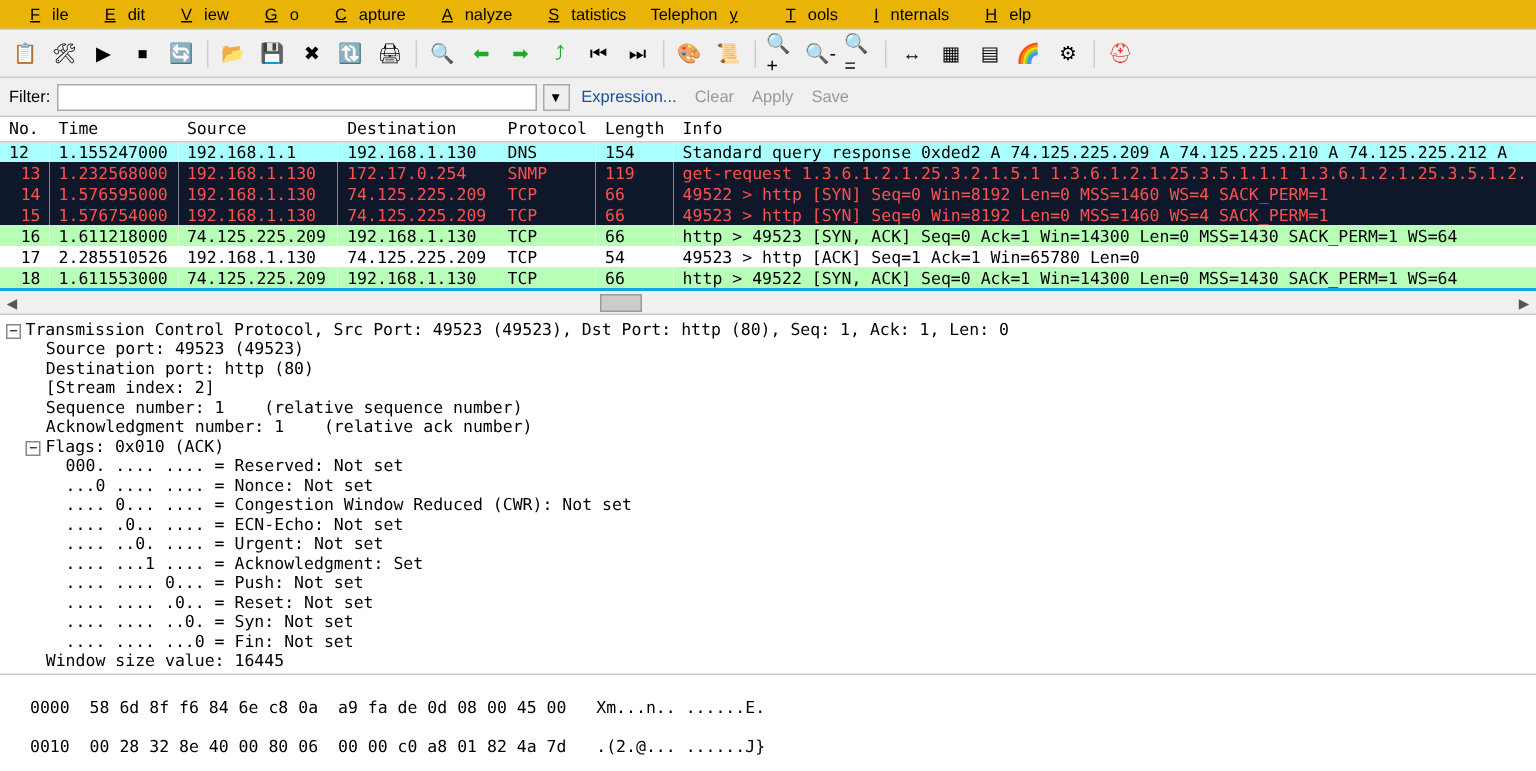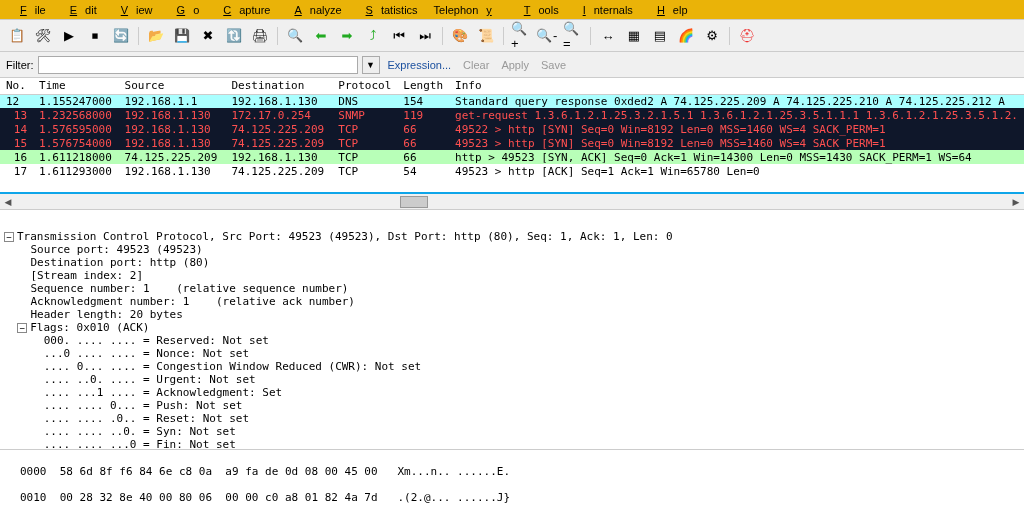--- a/index.html
+++ b/index.html
@@ -21,21 +21,21 @@
   table.plist th { text-align:left; padding:1px 6px; background:#fff; border-bottom:1px solid #ccc; font-weight:normal; height:16px; white-space:nowrap; }
   table.plist td { padding:0 6px; height:14px; white-space:nowrap; overflow:hidden; }
   tr.cyan td { background:#aaffff; }
   tr.redblk td { background:#0f172a; color:#ff5050; }
   tr.green td { background:#b8ffb8; }
   tr.white td { background:#ffffff; }
   .hscroll { height:16px; background:#f0f0f0; border-bottom:1px solid #ccc; position:relative; }
   .hscroll .thumb { position:absolute; left:400px; top:2px; width:28px; height:12px; background:#ccc; border:1px solid #999; }
   .hscroll .arrow { position:absolute; top:0; width:16px; height:16px; display:flex; align-items:center; justify-content:center; font-size:9px; color:#555; cursor:pointer; }
   .hscroll .larrow { left:0; } .hscroll .rarrow { right:0; }
-  .details { height:240px; overflow:auto; font-family:"Lucida Console","DejaVu Sans Mono",monospace; font-size:11px; line-height:13px; padding:20px 4px; border-bottom:1px solid #ccc; }
+  .details { height:240px; overflow:auto; font-family:"Lucida Console","DejaVu Sans Mono",monospace; font-size:11px; line-height:13px; padding:3px 4px; border-bottom:1px solid #ccc; }
   .details .line { white-space:pre; }
   .toggle { display:inline-block; width:10px; height:10px; border:1px solid #888; text-align:center; line-height:8px; font-size:9px; margin-right:3px; cursor:pointer; user-select:none; }
   .hexpane { height:64px; overflow:auto; font-family:"Lucida Console","DejaVu Sans Mono",monospace; font-size:11px; line-height:13px; padding:2px 20px; white-space:pre; }
 </style>
 </head>
 <body>
 
 <div class="menubar">
   <span><span class="mnemonic">F</span>ile</span>
   <span><span class="mnemonic">E</span>dit</span>
@@ -150,48 +150,57 @@
           <td style="text-align: right;">16</td>
           <td>1.611218000</td>
           <td>74.125.225.209</td>
           <td>192.168.1.130</td>
           <td>TCP</td>
           <td>66</td>
           <td>http &gt; 49523 [SYN, ACK] Seq=0 Ack=1 Win=14300 Len=0 MSS=1430 SACK_PERM=1 WS=64</td>
         </tr>
         <tr class="white">
           <td style="text-align: right;">17</td>
-          <td>1.611293000</td>
+          <td>2.285510526</td>
           <td>192.168.1.130</td>
           <td>74.125.225.209</td>
           <td>TCP</td>
           <td>54</td>
           <td>49523 &gt; http [ACK] Seq=1 Ack=1 Win=65780 Len=0</td>
+        </tr>
+        <tr class="green">
+          <td style="text-align: right;">18</td>
+          <td>1.611553000</td>
+          <td>74.125.225.209</td>
+          <td>192.168.1.130</td>
+          <td>TCP</td>
+          <td>66</td>
+          <td>http &gt; 49522 [SYN, ACK] Seq=0 Ack=1 Win=14300 Len=0 MSS=1430 SACK_PERM=1 WS=64</td>
         </tr>
       </tbody>
   </table>
 </div>
 <div class="hscroll">
   <div class="arrow larrow">◀</div>
   <div class="thumb"></div>
   <div class="arrow rarrow">▶</div>
 </div>
 
 <div class="details">
   <div class="line"><span class="toggle">−</span><span>Transmission Control Protocol, Src Port: 49523 (49523), Dst Port: http (80), Seq: 1, Ack: 1, Len: 0</span></div>
   <div class="line">    Source port: 49523 (49523)</div>
   <div class="line">    Destination port: http (80)</div>
   <div class="line">    [Stream index: 2]</div>
   <div class="line">    Sequence number: 1    (relative sequence number)</div>
   <div class="line">    Acknowledgment number: 1    (relative ack number)</div>
-  <div class="line">    Header length: 20 bytes</div>
   <div class="line">  <span class="toggle">−</span><span>Flags: 0x010 (ACK)</span></div>
   <div class="line">      000. .... .... = Reserved: Not set</div>
   <div class="line">      ...0 .... .... = Nonce: Not set</div>
   <div class="line">      .... 0... .... = Congestion Window Reduced (CWR): Not set</div>
+  <div class="line">      .... .0.. .... = ECN-Echo: Not set</div>
   <div class="line">      .... ..0. .... = Urgent: Not set</div>
   <div class="line">      .... ...1 .... = Acknowledgment: Set</div>
   <div class="line">      .... .... 0... = Push: Not set</div>
   <div class="line">      .... .... .0.. = Reset: Not set</div>
   <div class="line">      .... .... ..0. = Syn: Not set</div>
   <div class="line">      .... .... ...0 = Fin: Not set</div>
   <div class="line">    Window size value: 16445</div>
 
 </div>
 

